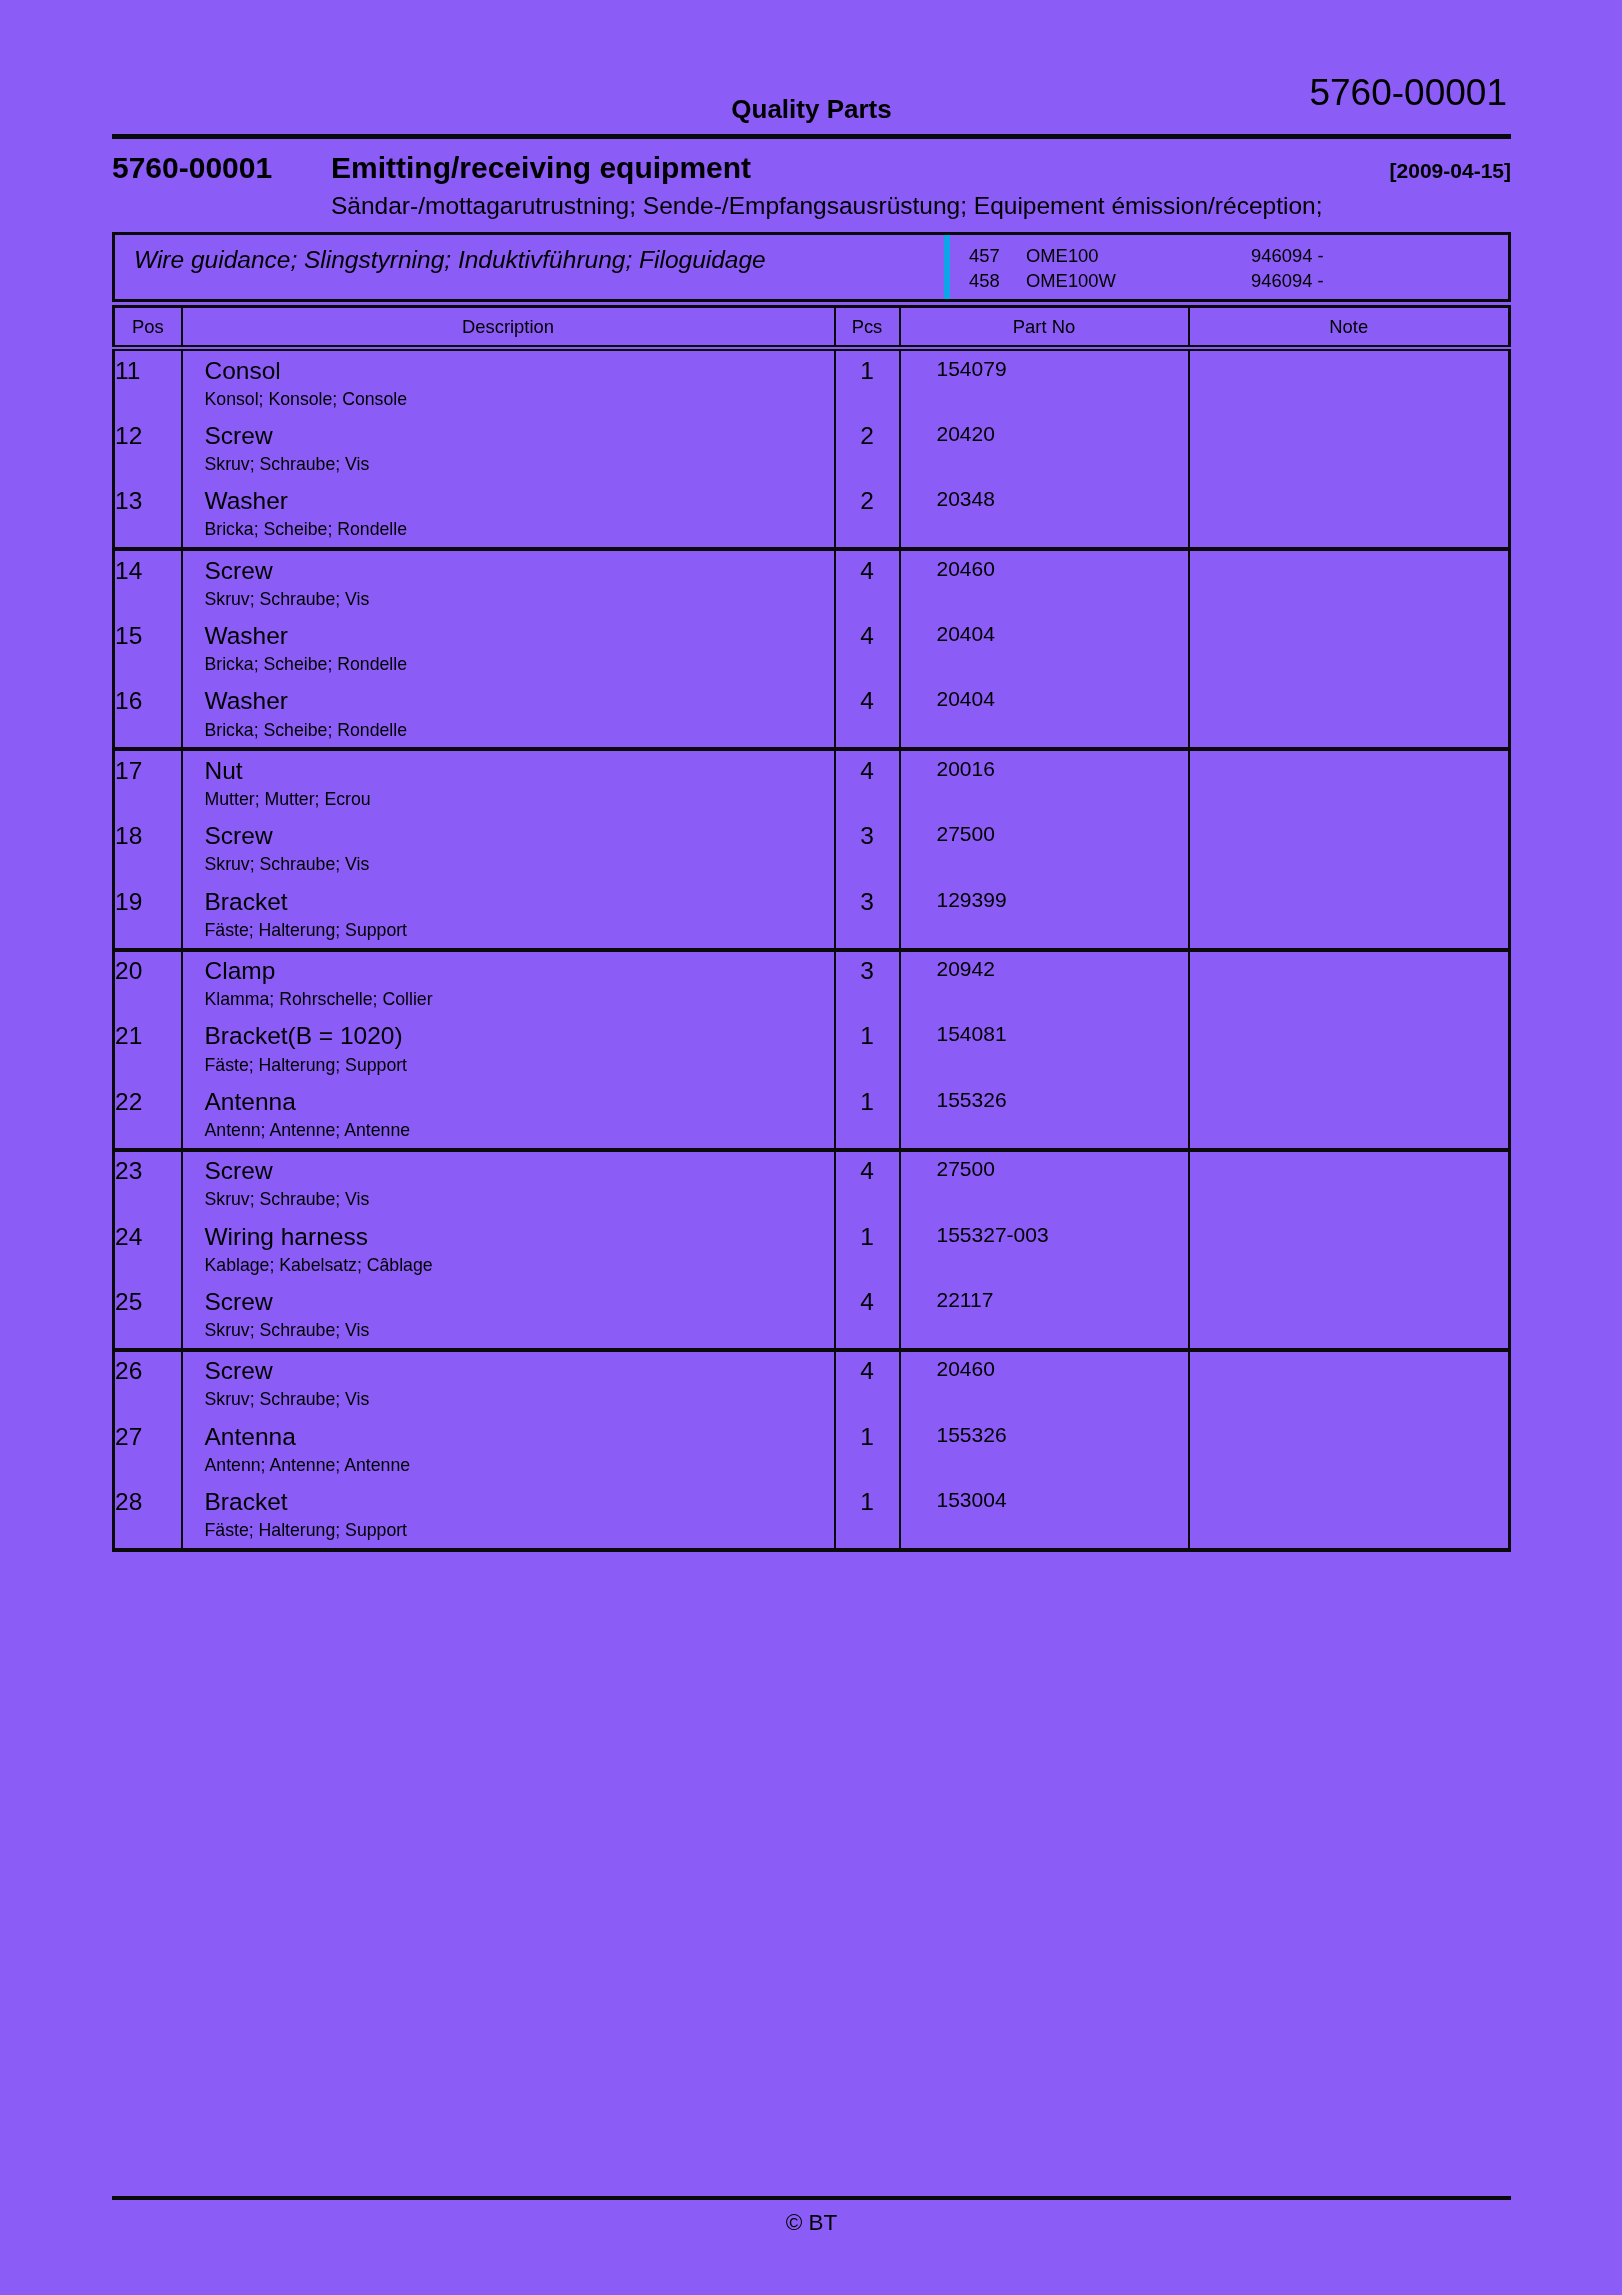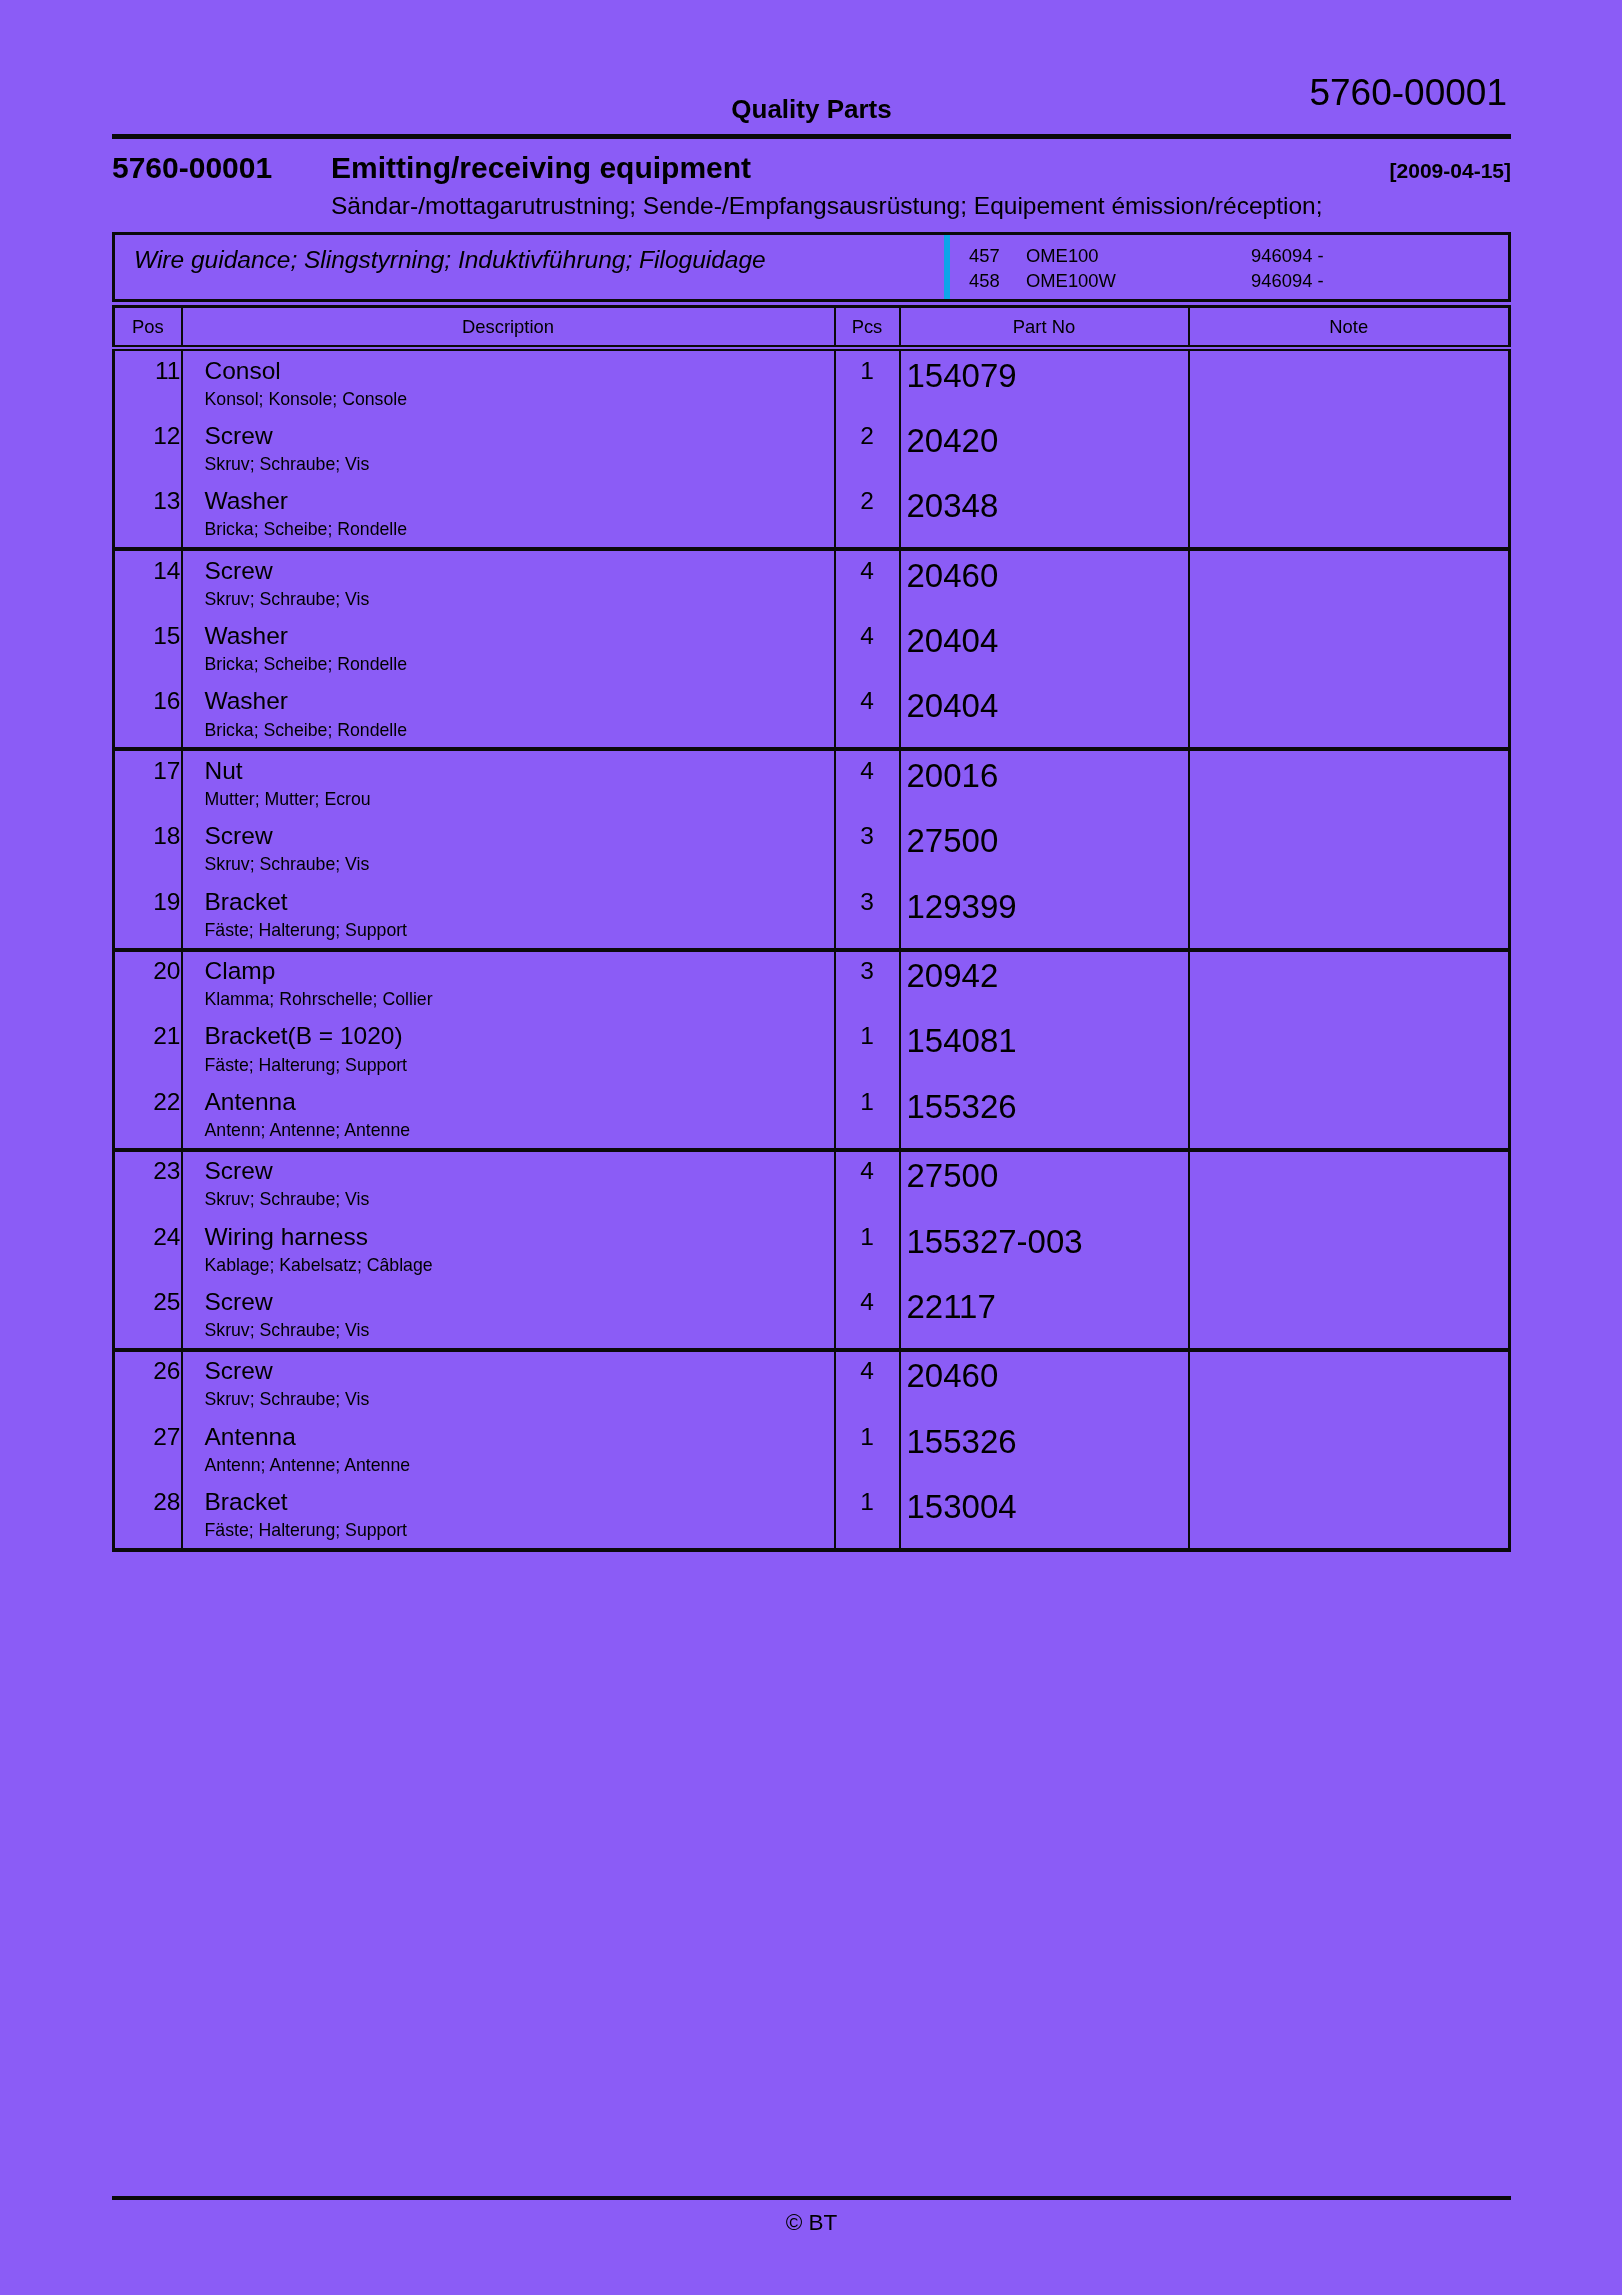--- a/index.html
+++ b/index.html
@@ -87,26 +87,26 @@
     border-bottom: 6.8px double #0a0a0a;
     padding: 0;
   }
   .parts-table td {
     border-left: 2px solid #0a0a0a;
     border-right: 2px solid #0a0a0a;
     vertical-align: top;
     padding: 5.5px 0 6.8px 0;
   }
   tr.group-end td { border-bottom: 4.1px solid #0a0a0a; }
-  td.cell-pos  { text-align: right; font-size: 24.5px; }
+  td.cell-pos  { text-align: left; font-size: 24.5px; }
   td.cell-desc { padding-left: 22px; }
   .desc-main   { font-size: 24.5px; }
   .desc-sub    { font-size: 17.7px; margin-top: 4.1px; }
   td.cell-pcs  { text-align: center; font-size: 24.5px; }
-  td.cell-part { padding-left: 6px; font-size: 33px; }
+  td.cell-part { padding-left: 36px; font-size: 21px; }
   td.cell-note { font-size: 24.5px; }
 
   
   .footer {
     position: absolute;
     left: 112px; top: 2196px; width: 1399px;
     border-top: 4.8px solid #0a0a0a;
     text-align: center;
     padding-top: 9.5px;
     font-size: 22.5px;

